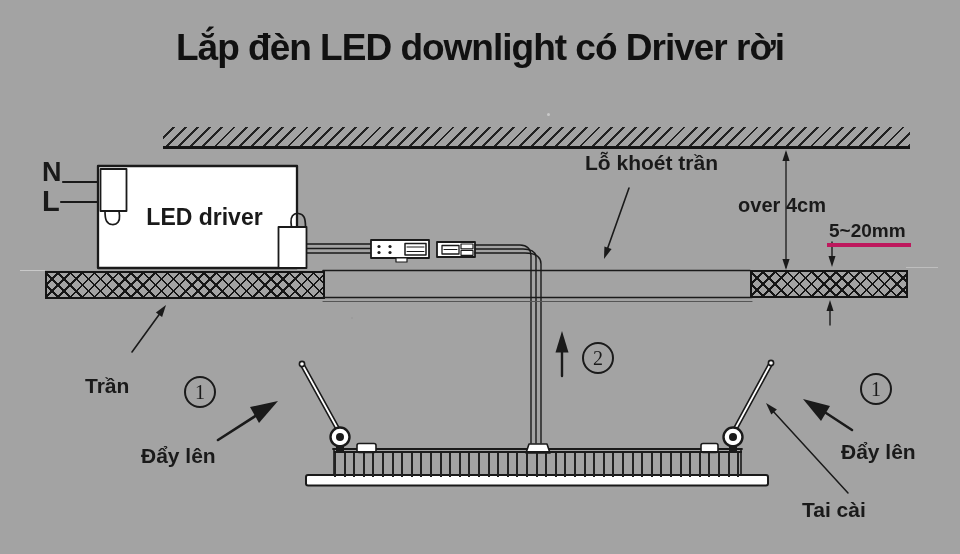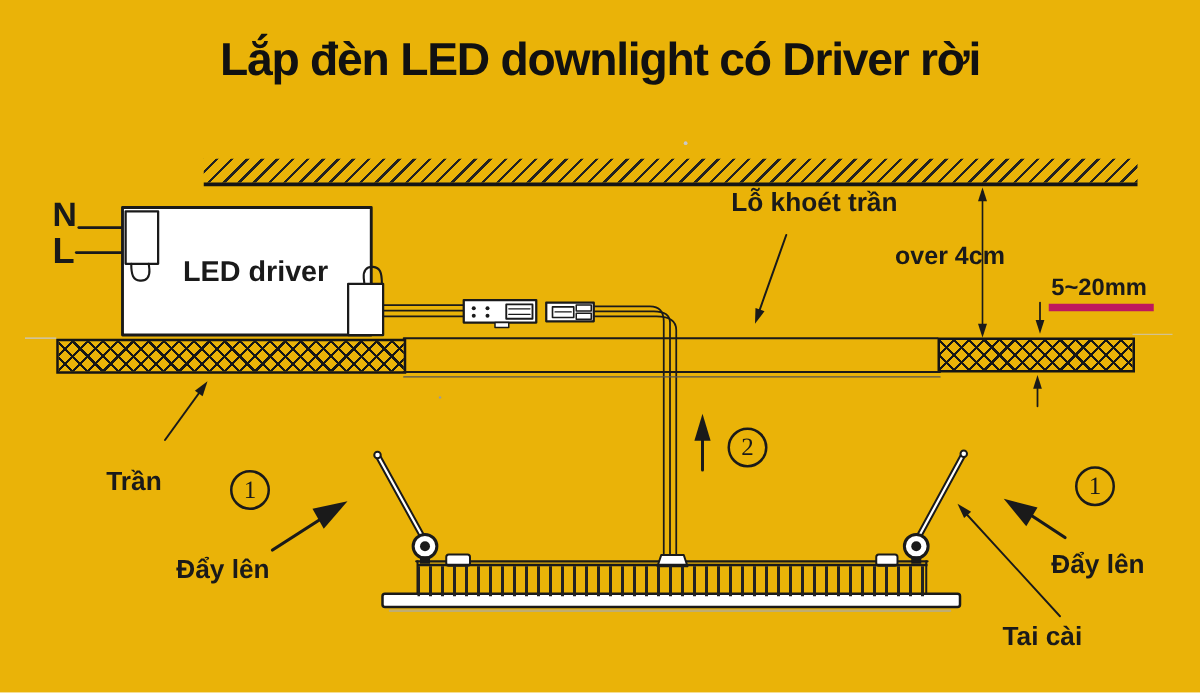--- a/index.html
+++ b/index.html
@@ -1,17 +1,17 @@
 <!DOCTYPE html>
 <html><head>
 <meta charset="utf-8">
 <style>
   html,body{margin:0;padding:0;background:#fff;}
   #stage{
-    position:relative;width:960px;height:554px;background:#eab308;
+    position:relative;width:960px;height:554px;background:#a3a3a3;
     font-family:"Liberation Sans", sans-serif;color:#1a1a1a;overflow:hidden;
   }
   .lbl{position:absolute;font-weight:bold;color:#1a1a1a;white-space:nowrap;}
   #title{
     position:absolute;left:0;top:27px;width:960px;text-align:center;
     font-size:37px;font-weight:bold;letter-spacing:-1px;color:#111;margin:0;
   }
   
   .slab{
     position:absolute;left:163px;top:127px;width:747px;height:19px;
@@ -30,21 +30,21 @@
   .fins{
     position:absolute;left:334px;top:451px;width:408px;height:24px;
     border-top:2px solid #1a1a1a;
     background:repeating-linear-gradient(90deg,#222 0 2px, transparent 2px 9.6px);
   }
   .circ{
     position:absolute;width:28px;height:28px;border:2px solid #1a1a1a;border-radius:50%;
     display:flex;align-items:center;justify-content:center;
     font-family:"Liberation Serif", serif;font-size:20px;color:#1a1a1a;background:transparent;
   }
-  .underlined{border-bottom:6px solid #be185d;padding:0 5px 1px 2px;margin-left:12px;}
+  .underlined{border-bottom:4px solid #be185d;padding:0 5px 1px 2px;}
   .artifact{position:absolute;background:#c9c9c9;}
   svg{position:absolute;left:0;top:0;}
   svg *{vector-effect:non-scaling-stroke;}
 </style>
 </head>
 <body>
 
 <div id="stage">
 
   <h1 id="title">Lắp đèn LED downlight có Driver rời</h1>
@@ -189,21 +189,21 @@
 
   <div class="fins" style="z-index:-0;"></div>
 
   <div class="lbl" style="left:42px;top:157px;font-size:27px;">N</div>
   <div class="lbl" style="left:42px;top:185px;font-size:29px;">L</div>
 
   <div class="lbl" style="left:98px;top:166px;width:199px;height:102px;display:flex;align-items:center;justify-content:center;padding-left:14px;box-sizing:border-box;font-size:23px;">LED driver</div>
 
   <div class="lbl" style="left:585px;top:151px;font-size:21px;">Lỗ khoét trần</div>
 
-  <div class="lbl" style="left:701px;top:194px;width:118px;text-align:center;font-size:20px;">over 4cm</div>
+  <div class="lbl" style="left:723px;top:194px;width:118px;text-align:center;font-size:20px;">over 4cm</div>
 
   <div class="lbl underlined" style="left:827px;top:220px;font-size:19px;">5~20mm</div>
 
   <div class="lbl" style="left:85px;top:354px;font-size:21px;margin-top:20px;">Trần</div>
 
   <div class="lbl" style="left:141px;top:444px;font-size:21px;">Đẩy lên</div>
   <div class="lbl" style="left:841px;top:440px;font-size:21px;">Đẩy lên</div>
 
   <div class="lbl" style="left:802px;top:498px;font-size:21px;">Tai cài</div>
 

